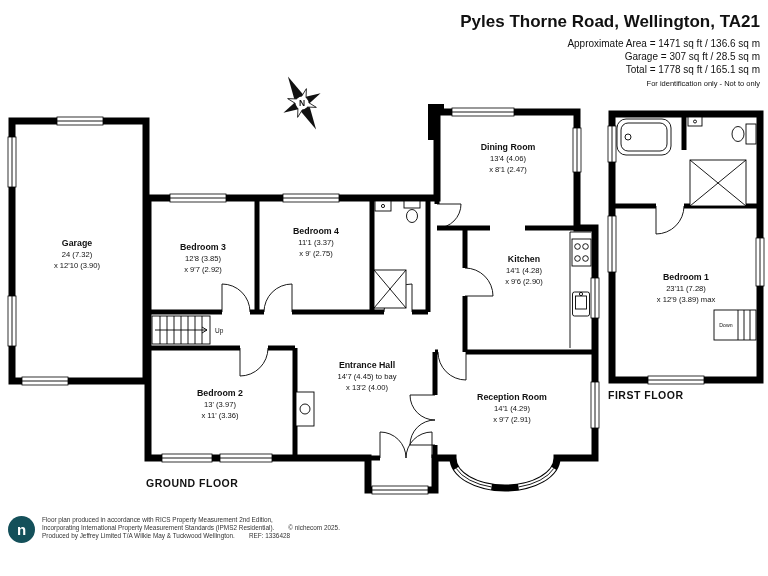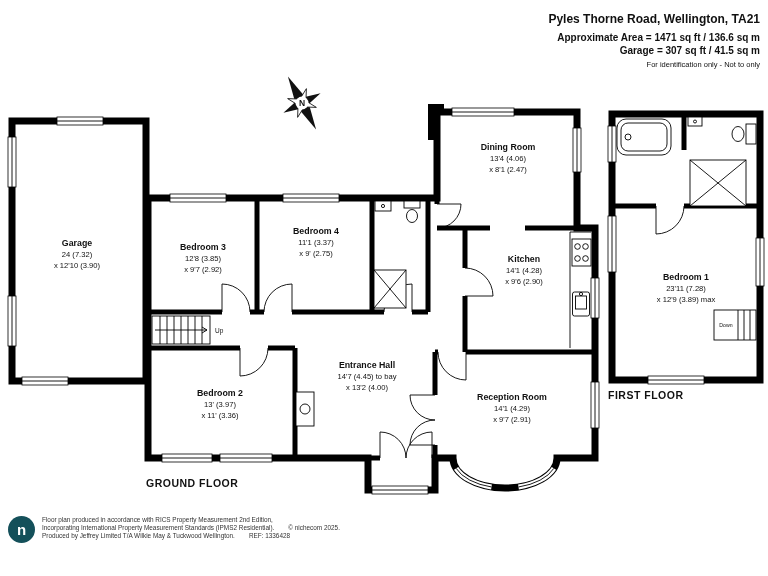--- a/index.html
+++ b/index.html
@@ -16,36 +16,37 @@
   .wallO{fill:#fff;stroke:#000;stroke-width:7;}
   .wallI{fill:none;stroke:#000;stroke-width:5;}
   .thin{fill:none;stroke:#000;stroke-width:0.9;}
   .win{fill:#fff;stroke:#000;stroke-width:0.8;}
   .winC{fill:none;stroke:#000;stroke-width:0.9;}
   .winW{fill:none;stroke:#fff;stroke-width:5;}
   .door{fill:none;stroke:#000;stroke-width:0.9;}
   .fix{fill:#fff;stroke:#000;stroke-width:0.9;}
   .solid{fill:#000;stroke:none;}
   .header{position:absolute;top:12px;right:8px;text-align:right;}
-  .header .title{font-size:12px;font-weight:700;margin-bottom:5px;}
-  .header .area{font-size:10px;font-weight:700;line-height:13px;}
+  .header .title{font-size:17px;font-weight:700;margin-bottom:5px;}
+  .header .area{font-size:10px;font-weight:400;line-height:13px;}
   .header .disclaimer{font-size:7.5px;margin-top:3px;}
   .footer{position:absolute;left:8px;top:516px;display:flex;gap:7px;align-items:flex-start;}
   .logo{width:27px;height:27px;border-radius:50%;background:#14505a;color:#fff;
         display:flex;align-items:center;justify-content:center;font-size:15px;font-weight:700;}
   .ftext{font-size:6.4px;line-height:8.2px;color:#333;}
   .sp{margin-left:14px;}
 </style>
 </head>
 <body>
 
 <div class="header">
   <div class="title">Pyles Thorne Road, Wellington, TA21</div>
   <div class="area">Approximate Area = 1471 sq ft / 136.6 sq m</div>
-  <div class="area">Garage = 307 sq ft / 41.5 sq m</div>
+  <div class="area">Garage = 307 sq ft / 28.5 sq m</div>
+  <div class="area">Total = 1778 sq ft / 165.1 sq m</div>
   <div class="disclaimer">For identification only - Not to only</div>
 </div>
 
 <svg class="plan-svg" width="768" height="576" viewBox="0 0 768 576">
 
   <g>
 
     <rect class="solid" x="428" y="104" width="16" height="36"></rect>
 
     <rect class="wallO" x="12" y="121" width="134" height="260"></rect>

